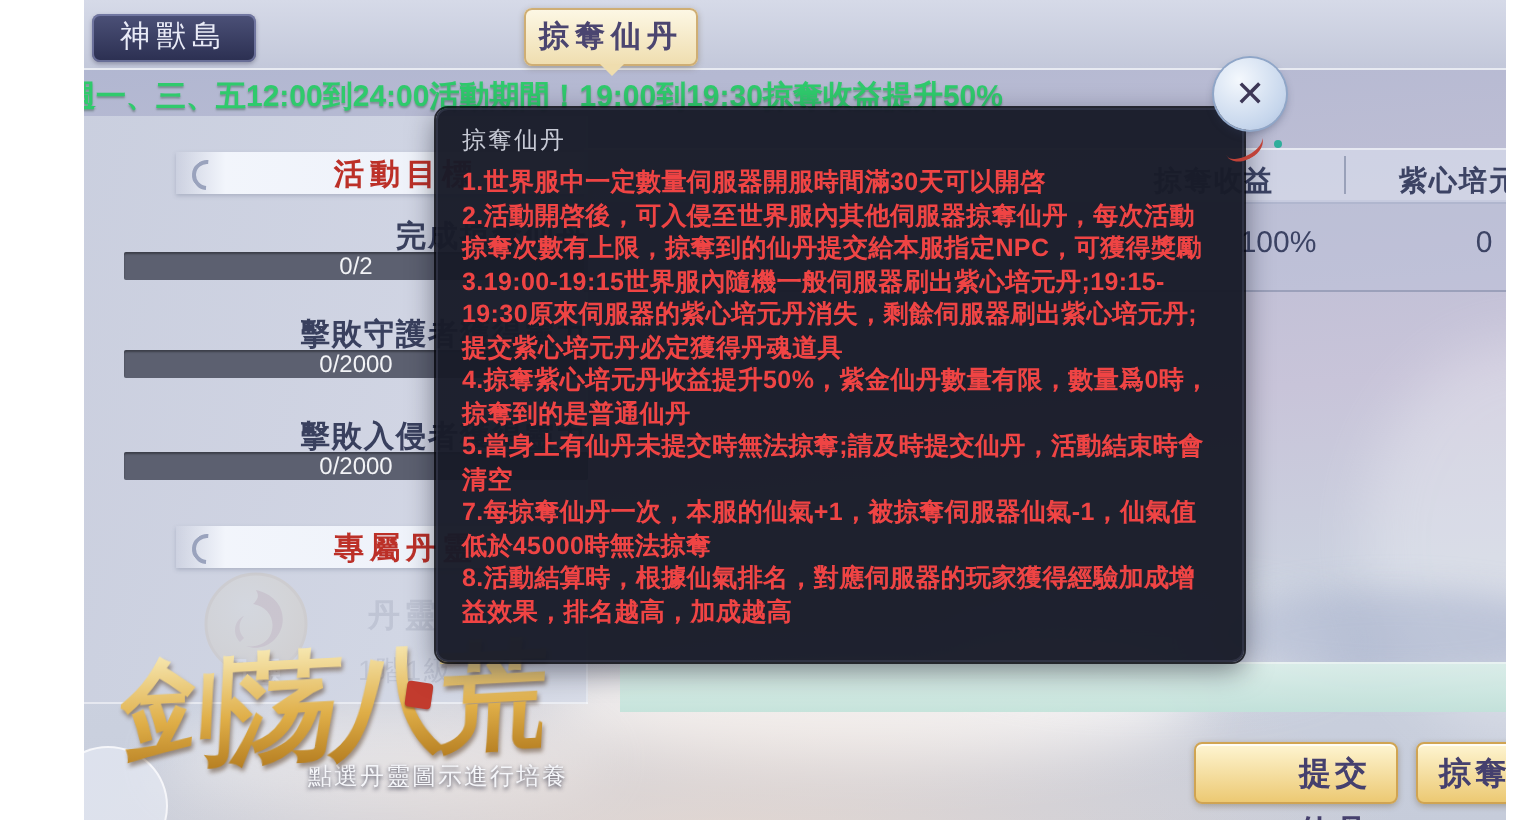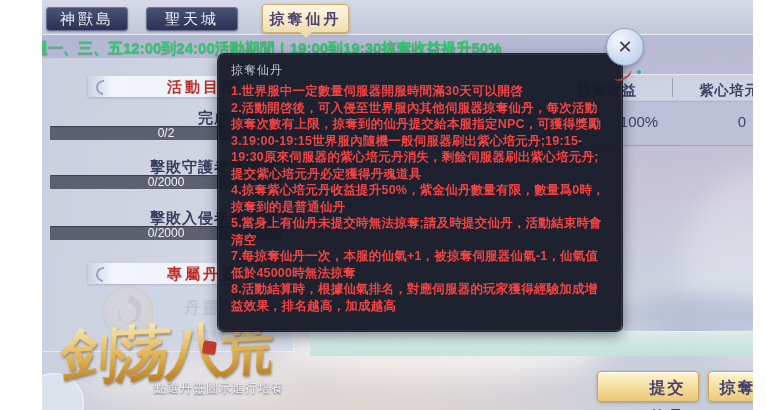--- a/index.html
+++ b/index.html
@@ -41,21 +41,21 @@
   .banner{position:absolute;left:46px;width:206px;height:21px;
     background:linear-gradient(90deg,rgba(244,247,253,0) 0%,rgba(244,247,253,.95) 12%,rgba(238,242,250,.95) 85%,rgba(238,242,250,.6) 100%);
     box-shadow:0 1px 2px rgba(80,90,120,.25);}
   .banner .curl{position:absolute;left:8px;top:4px;width:11px;height:11px;border-radius:50%;
     border:2px solid #9aa3bd;border-right-color:transparent;border-bottom-color:transparent;
     transform:rotate(-40deg);}
   .banner .banner-text{position:absolute;left:24px;right:0;top:2px;text-align:center;
     font-size:15px;font-weight:bold;letter-spacing:3px;color:#bc3028;}
   .goal-label{position:absolute;left:0;width:252px;text-align:right;
     font-size:15px;font-weight:600;color:#39405e;letter-spacing:1px;}
-  .pbar{position:absolute;left:8px;width:232px;height:14px;background:#5c6070;border-radius:1px;
+  .pbar{position:absolute;left:20px;width:232px;height:14px;background:#5c6070;border-radius:1px;
     box-shadow:inset 0 1px 1px rgba(0,0,0,.35);}
   .pbar span{display:block;width:100%;text-align:center;font-size:12px;line-height:14px;color:#f2f3f6;}
 
   .pill-icon{position:absolute;left:60px;top:286px;width:52px;height:52px;cursor:pointer;}
   .pill-icon-label{position:absolute;left:58px;top:327px;width:56px;text-align:center;
     font-size:13px;font-weight:bold;color:#fff;letter-spacing:2px;
     text-shadow:0 1px 2px rgba(40,30,10,.8),0 0 3px rgba(40,30,10,.6);}
   .pet-name{position:absolute;left:142px;top:298px;font-size:16px;font-weight:bold;color:#39405e;letter-spacing:2px;}
   .pet-level{position:absolute;left:137px;top:327px;font-size:14px;color:#39405e;letter-spacing:1px;}
 
@@ -118,21 +118,20 @@
 <div class="stage">
 
   <div class="cloud" style="left:230px;top:325px;width:330px;height:55px;"></div>
   <div class="cloud" style="left:430px;top:300px;width:200px;height:45px;opacity:.6;"></div>
   <div class="cloud" style="left:40px;top:355px;width:220px;height:50px;opacity:.55;"></div>
   <div class="cloud" style="left:640px;top:170px;width:160px;height:200px;opacity:.35;"></div>
   <div class="hill" style="left:560px;top:295px;width:190px;height:45px;"></div>
 
   <div class="tabbar">
     <div class="tab" style="left:4px;width:82px;">神獸島</div>
-    <div class="tab" style="left:104px;width:92px;">聖天城</div>
     <div class="tab active" style="left:220px;width:87px;">掠奪仙丹</div>
   </div>
 
   <div class="marquee">週一、三、五12:00到24:00活動期間！19:00到19:30掠奪收益提升50%</div>
 
   <div class="sidebar">
     <div class="banner" style="top:18px;">
       <span class="curl"></span>
       <span class="banner-text">活動目標</span>
     </div>

